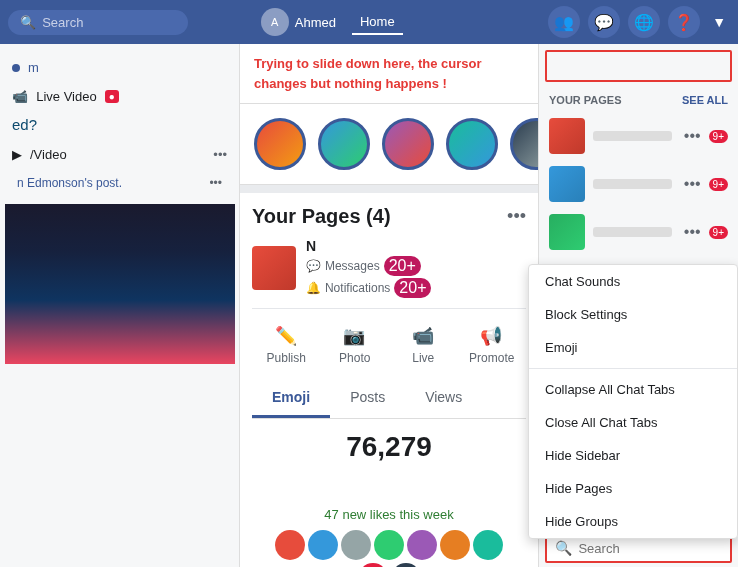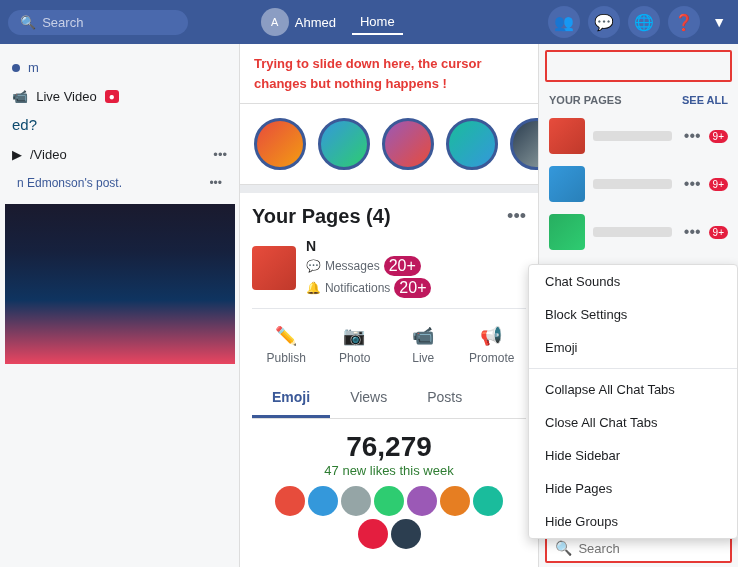--- a/index.html
+++ b/index.html
@@ -238,21 +238,21 @@
     }
     .tab-item {
       padding: 10px 20px; font-size: 14px; cursor: pointer; color: #606770;
       border-bottom: 3px solid transparent;
     }
     .tab-item.active { color: #3b5998; border-bottom: 3px solid #3b5998; font-weight: bold; }
 
     
     .stats-area { text-align: center; padding: 12px; }
     .big-number { font-size: 28px; font-weight: bold; color: #1c1e21; }
-    .green-text { color: #2e7d32; font-size: 13px; }
+    .green-text { color: #2e7d32; font-size: 13px; margin-top: 44px; }
     .avatar-row {
       display: flex; gap: 3px; justify-content: center; margin-top: 8px; flex-wrap: wrap;
     }
     .mini-avatar {
       width: 30px; height: 30px; border-radius: 50%;
     }
     .ma1 { background: #e74c3c; }
     .ma2 { background: #3498db; }
     .ma3 { background: #95a5a6; }
     .ma4 { background: #2ecc71; }
@@ -467,22 +467,22 @@
           <span>Live</span>
         </div>
         <div class="page-action-btn">
           <span class="action-icon">📢</span>
           <span>Promote</span>
         </div>
       </div>
 
       <div class="tabs-row">
         <div class="tab-item active">Emoji</div>
+        <div class="tab-item">Posts</div>
         <div class="tab-item">Views</div>
-        <div class="tab-item">Posts</div>
       </div>
 
       <div class="stats-area">
         <div class="big-number">76,279</div>
         <div class="green-text">47 new likes this week</div>
         <div class="avatar-row">
           <div class="mini-avatar ma1"></div>
           <div class="mini-avatar ma2"></div>
           <div class="mini-avatar ma3"></div>
           <div class="mini-avatar ma4"></div>

